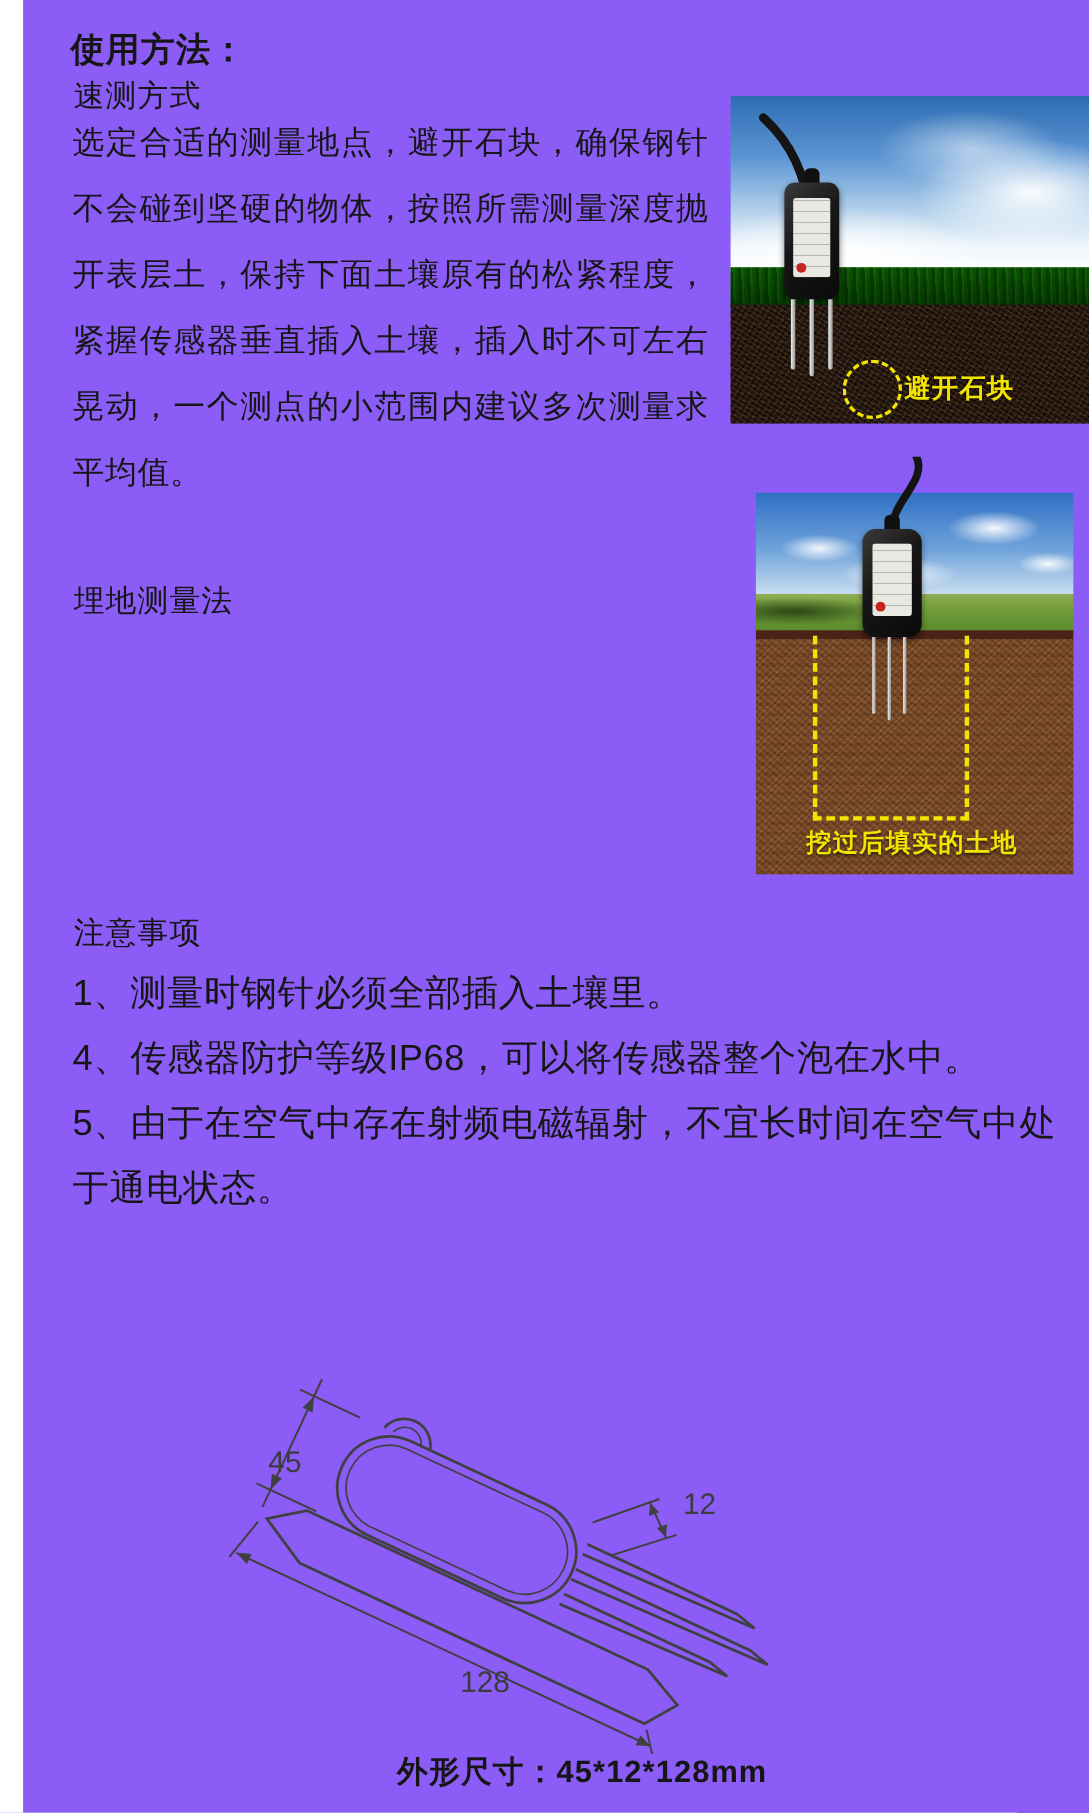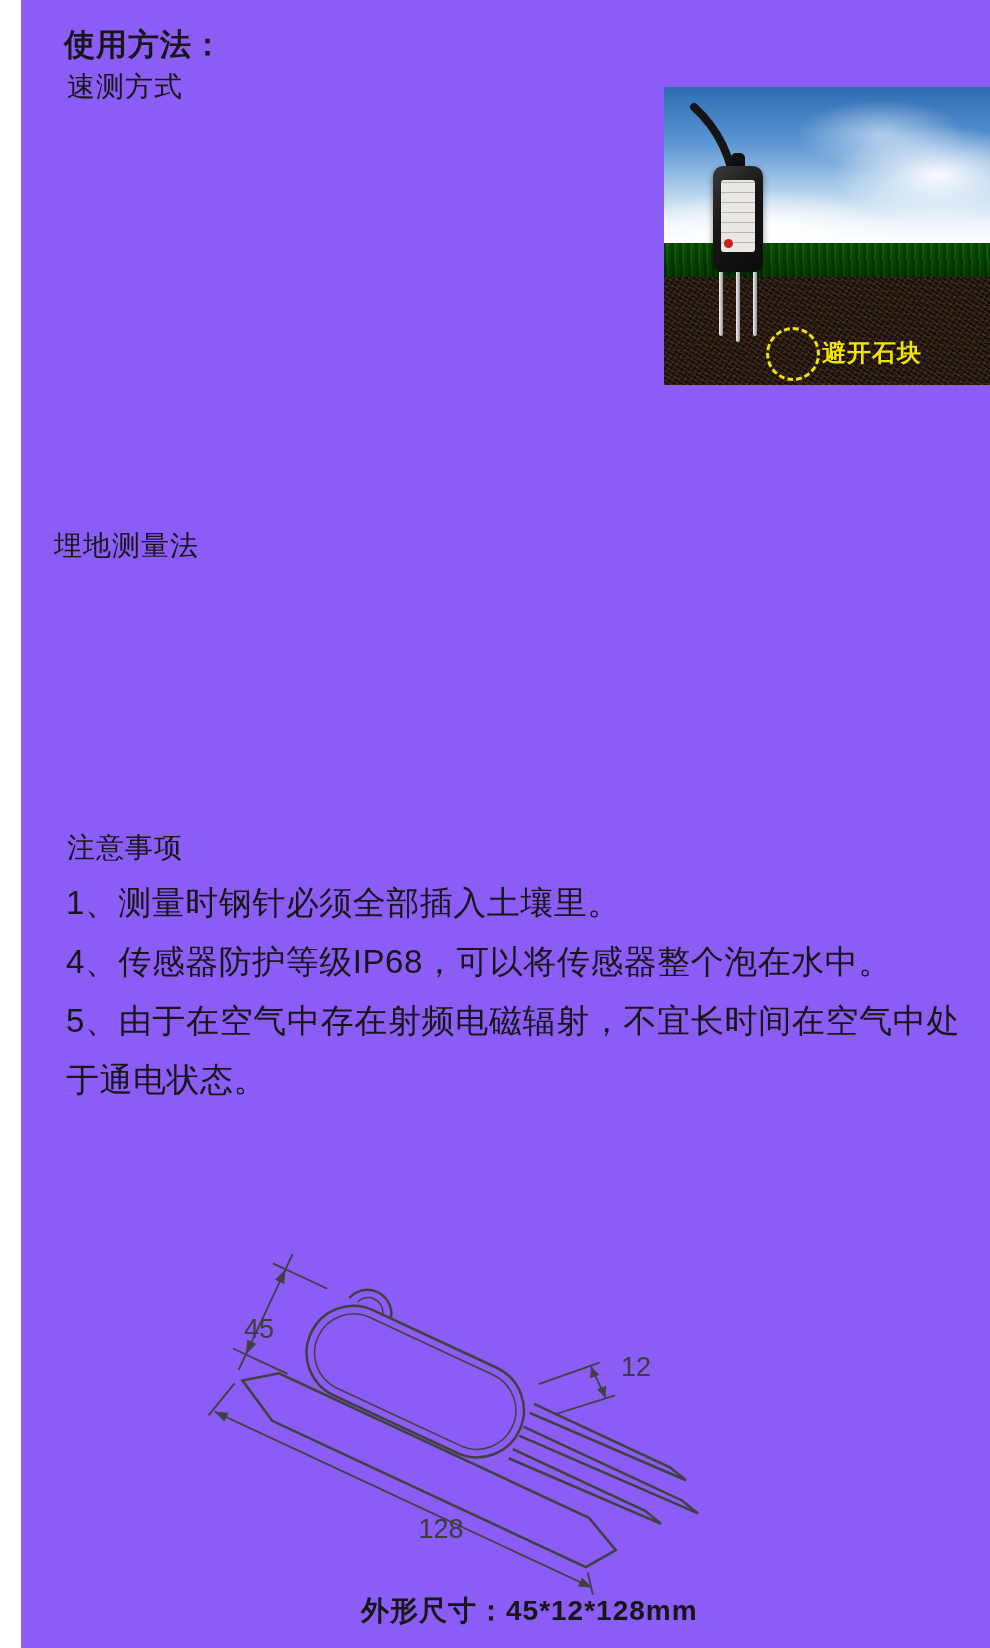--- a/index.html
+++ b/index.html
@@ -4,21 +4,21 @@
 <style>
   html,body{margin:0;padding:0;}
   .page{position:relative;width:990px;height:1648px;background:#8b5cf6;
         font-family:"Liberation Sans","DejaVu Sans",sans-serif;color:#161616;overflow:hidden;margin-left:21px;}
   .abs{position:absolute;}
 
   
   .title{left:43px;top:24px;font-size:31px;font-weight:700;letter-spacing:1px;}
   .h2{font-size:28px;font-weight:400;letter-spacing:1px;}
   #h-quick{left:46px;top:68px;}
-  #h-buried{left:33px;top:527px;font-family:Liberation Serif, serif;}
+  #h-buried{left:46px;top:527px;font-family:Liberation Serif, serif;}
   #h-notes{left:46px;top:829px;}
   .para{font-size:29px;line-height:60px;width:578px;text-align:justify;letter-spacing:.5px;margin:0;}
   #para-quick{left:45px;top:100px;}
   #para-buried{left:45px;top:570px;line-height:58px;}
   .notes{left:45px;top:873px;width:894px;font-size:33px;line-height:59px;letter-spacing:.5px;}
   .note-item{text-align:justify;}
 
   
   .photo1{left:643px;top:87px;width:334px;height:350px;overflow:hidden;}
   .sky1{left:0;top:0;width:334px;height:160px;
@@ -77,40 +77,58 @@
   .dim-text{font-size:27px;fill:#3c3c3c;font-family:"Liberation Sans",sans-serif;}
   .caption{left:340px;top:1592px;font-size:28px;font-weight:700;letter-spacing:1px;}
 </style>
 </head>
 <body>
 
 <div class="page">
 
   <div class="abs title">使用方法：</div>
   <div class="abs h2" id="h-quick">速测方式</div>
+  <p class="abs para" id="para-quick">选定合适的测量地点，避开石块，确保钢针不会碰到坚硬的物体，按照所需测量深度抛开表层土，保持下面土壤原有的松紧程度，紧握传感器垂直插入土壤，插入时不可左右晃动，一个测点的小范围内建议多次测量求平均值。</p>
 
   <div class="abs photo1">
     <div class="abs sky1"></div>
     <div class="abs grass1"></div>
     <div class="abs soil1"></div>
     <svg class="abs cable-svg" viewBox="0 0 334 298">
       <path d="M30,-6 C50,12 68,40 72,82" stroke="#141414" stroke-width="8" fill="none" stroke-linecap="round"></path>
     </svg>
     <div class="abs sensor-gland" style="left:67px;top:66px;width:14px;height:16px;"></div>
     <div class="abs sensor-body" style="left:49px;top:79px;width:50px;height:106px;"></div>
     <div class="abs sensor-label" style="left:57px;top:93px;width:34px;height:72px;"></div>
     <div class="abs needle" style="left:55px;top:185px;width:4px;height:64px;"></div>
     <div class="abs needle" style="left:72px;top:185px;width:4px;height:70px;"></div>
     <div class="abs needle" style="left:89px;top:185px;width:4px;height:64px;"></div>
     <div class="abs stone-circle"></div>
     <div class="abs yellow-note" id="note1">避开石块</div>
   </div>
 
   <div class="abs h2" id="h-buried">埋地测量法</div>
 
+  <div class="abs photo2">
+    <div class="abs sky2"></div>
+    <div class="abs field2"></div>
+    <div class="abs soil2-edge"></div>
+    <div class="abs soil2"></div>
+    <div class="abs pit-rect"></div>
+    <svg class="abs cable-svg" viewBox="0 0 289 380">
+      <path d="M146,0 C156,20 128,38 124,62" stroke="#141414" stroke-width="7" fill="none" stroke-linecap="round"></path>
+    </svg>
+    <div class="abs sensor-gland" style="left:117px;top:53px;width:14px;height:16px;"></div>
+    <div class="abs sensor-body" style="left:97px;top:66px;width:54px;height:98px;border-radius:12px;"></div>
+    <div class="abs sensor-label" style="left:106px;top:79px;width:36px;height:66px;"></div>
+    <div class="abs needle" style="left:106px;top:164px;width:3px;height:70px;"></div>
+    <div class="abs needle" style="left:120px;top:164px;width:3px;height:76px;"></div>
+    <div class="abs needle" style="left:134px;top:164px;width:3px;height:70px;"></div>
+    <div class="abs yellow-note" id="note2">挖过后填实的土地</div>
+  </div>
 
   <div class="abs h2" id="h-notes">注意事项</div>
   <div class="abs notes">
     <div class="note-item">1、测量时钢针必须全部插入土壤里。</div>
     <div class="note-item">4、传感器防护等级IP68，可以将传感器整个泡在水中。</div>
     <div class="note-item">5、由于在空气中存在射频电磁辐射，不宜长时间在空气中处于通电状态。</div>
   </div>
 
   <svg class="abs drawing" viewBox="0 0 920 372">
     <g transform="translate(250,95) rotate(25)" stroke="#404040" stroke-width="2.5" fill="none">

